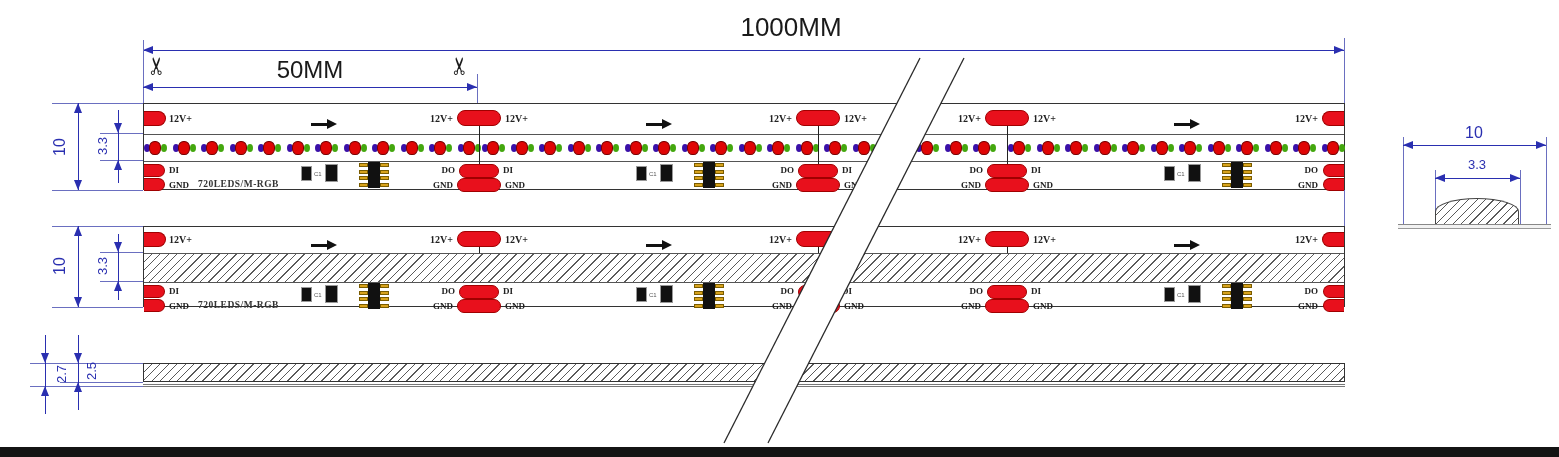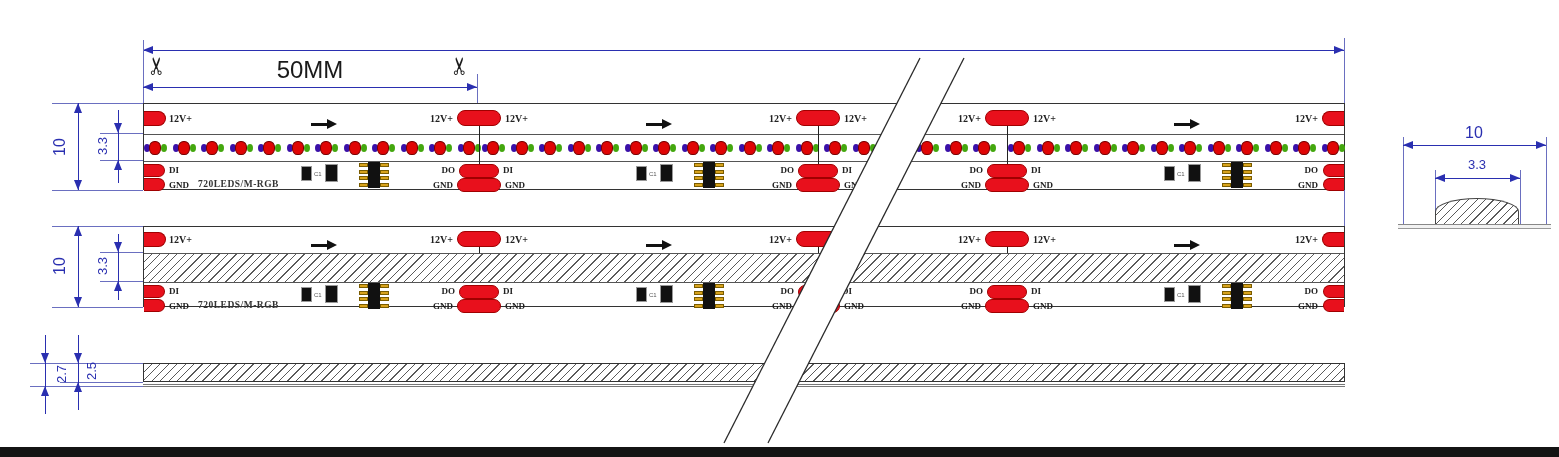--- a/index.html
+++ b/index.html
@@ -27,20 +27,21 @@
   .spec{position:absolute;font-family:"Liberation Serif",serif;font-weight:bold;font-size:9.5px;
         color:#333;letter-spacing:0.5px;white-space:nowrap;}
   .hatch{background:repeating-linear-gradient(135deg,#ffffff 0px,#ffffff 5px,#5a5a5a 5px,#5a5a5a 6px);}
   .scissors{position:absolute;font-size:24px;color:#1a1a1a;transform:translate(-50%,-50%) rotate(-90deg);}
 </style>
 </head>
 <body>
 
 <div id="canvas">
 
+  <div class="bigdim" style="left:791px;top:27px;">1000MM</div>
   <div class="dline" style="left:143px;top:50px;width:1201px;height:1px;"></div>
   <div class="arr arr-l" style="left:143px;top:46px;"></div>
   <div class="arr arr-r" style="left:1334px;top:46px;"></div>
   <div class="extline" style="left:143px;top:40px;width:1px;height:63px;"></div>
   <div class="extline" style="left:1344px;top:38px;width:1px;height:188px;"></div>
 
   <div class="middim" style="left:310px;top:70px;">50MM</div>
   <div class="dline" style="left:143px;top:87px;width:334px;height:1px;"></div>
   <div class="arr arr-l" style="left:143px;top:83px;"></div>
   <div class="arr arr-r" style="left:467px;top:83px;"></div>

